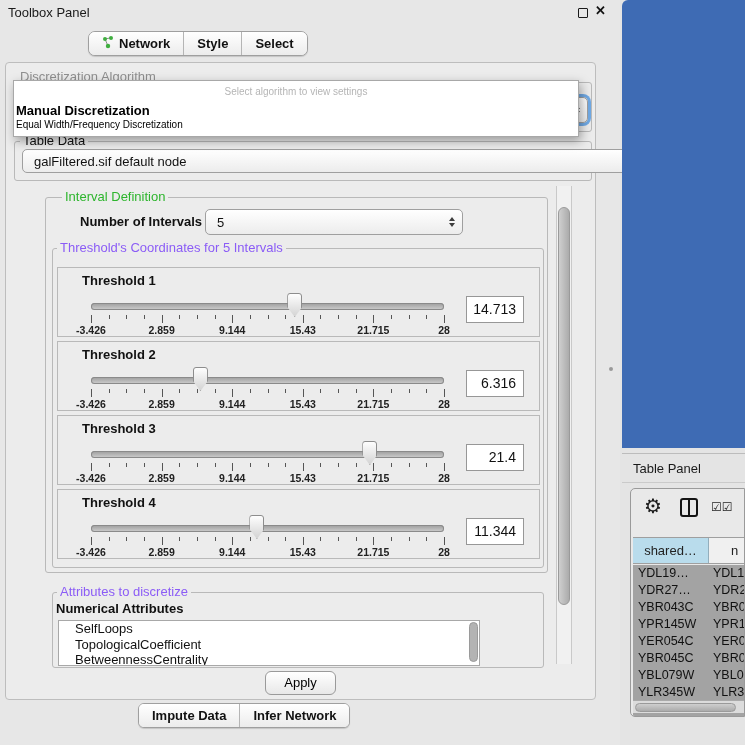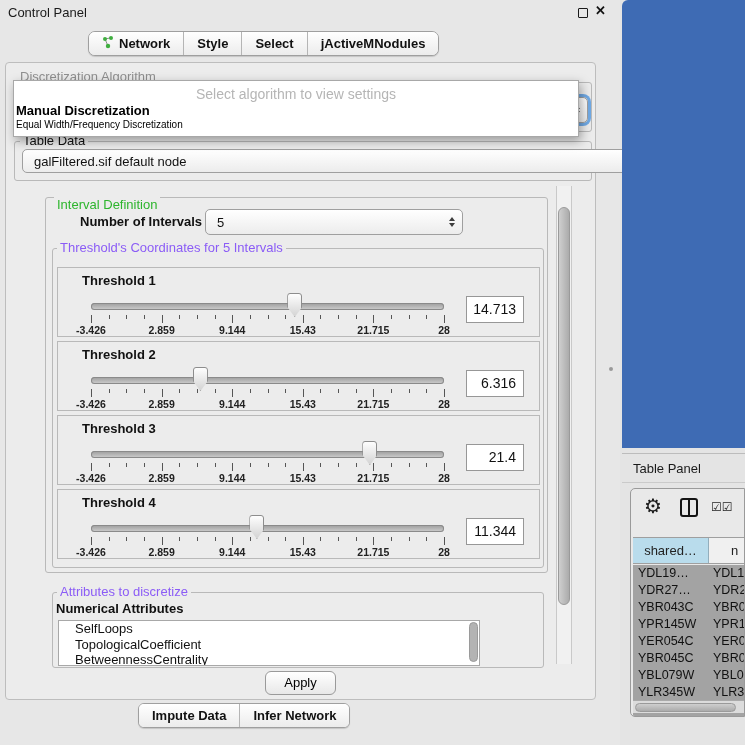--- a/index.html
+++ b/index.html
@@ -27,21 +27,21 @@
 
   .combo { position:absolute; background:linear-gradient(#ffffff,#ececec); border:1px solid #9f9f9f; border-radius:5px; font-size:13px; color:#111; }
   .combo .val { position:absolute; left:11px; top:50%; transform:translateY(-50%); white-space:nowrap; }
   .spin { position:absolute; right:7px; top:50%; transform:translateY(-50%); display:flex; flex-direction:column; gap:2px; }
   .spin i { width:0; height:0; border-left:3.5px solid transparent; border-right:3.5px solid transparent; }
   .spin .up { border-bottom:4.5px solid #3d3d3d; }
   .spin .dn { border-top:4.5px solid #3d3d3d; }
   .focus-ring { box-shadow:0 0 0 3px rgba(90,158,227,.85); }
 
   #popup { position:absolute; left:13px; top:80px; width:566px; height:57px; background:#ffffff; border:1px solid #a8a8a8; box-shadow:2px 4px 10px rgba(0,0,0,.35); z-index:60; }
-  #popup .hint { position:absolute; left:0; right:0; top:5px; text-align:center; color:#b5b5b5; font-size:14px; }
+  #popup .hint { position:absolute; left:0; right:0; top:5px; text-align:center; color:#b5b5b5; font-size:10px; }
   #popup .opt1 { position:absolute; left:2px; top:22px; font-weight:bold; font-size:13px; color:#000; }
   #popup .opt2 { position:absolute; left:2px; top:38px; font-size:10px; color:#000; }
   #algo-legend { position:absolute; left:20px; top:69px; font-size:13px; color:#8f8f8f; z-index:5; }
 
   .bold-label { position:absolute; font-weight:bold; font-size:13px; color:#111; }
 
   
   .thr-row { position:absolute; left:57px; width:483px; height:70px; border:1px solid #b9b9b9; background:#ececec; }
   .thr-label { position:absolute; left:24px; top:5px; font-weight:bold; font-size:13px; }
   .slider-wrap { position:absolute; left:33px; top:28px; width:353px; height:40px; }
@@ -87,21 +87,21 @@
   .tcell2 { flex:1; overflow:hidden; white-space:nowrap; }
   #hscroll { position:absolute; left:2px; top:211px; width:113px; height:13px; background:#dcdcdc; border-top:1px solid #aaa; }
   #hscroll-thumb { position:absolute; left:2px; top:1.5px; width:101px; height:9px; border-radius:5px; background:linear-gradient(#cfcfcf,#ababab); border:1px solid #9a9a9a; }
 </style>
 </head>
 <body>
 
 <div id="left-panel">
 
   <div id="cp-titlebar">
-    <span id="cp-title">Control Panel</span>
+    <span id="cp-title">Toolbox Panel</span>
     <span class="win-btn-square"></span>
     <span class="win-btn-close">✕</span>
   </div>
 
   <div class="seg-tabs" style="left:88px; top:31px;border-radius:7px;">
     <div class="seg">
       <span>
         <svg width="12" height="14" viewBox="0 0 12 14">
           <line x1="3" y1="4" x2="8" y2="3" stroke="#8a8a8a" stroke-width="1"></line>
           <line x1="3" y1="4" x2="6" y2="11" stroke="#8a8a8a" stroke-width="1"></line>
@@ -111,23 +111,20 @@
         </svg>
       </span>
       <span>Network</span>
     </div>
     <div class="seg">
         <span>Style</span>
       </div>
     <div class="seg">
         <span>Select</span>
       </div>
-    <div class="seg">
-        <span>jActiveMNodules</span>
-      </div>
   </div>
 
   <div id="content-panel"></div>
 
   <div class="group" style="left:14px; top:82px; width:578px; height:50px;"></div>
   <span id="algo-legend">Discretization Algorithm</span>
   <div class="combo focus-ring" style="left:22px; top:97px; width:566px; height:26px; z-index:6;">
     <span class="spin">
         <i class="up"></i>
         <i class="dn"></i>
@@ -148,21 +145,21 @@
     <span class="spin">
         <i class="up"></i>
         <i class="dn"></i>
       </span>
   </div>
 
   <div id="main-sb-track"></div>
   <div id="main-sb-thumb"></div>
 
   <div class="group" style="left:45px; top:197px; width:503px; height:376px;">
-    <span class="legend green" style="left:8px; top:-9px;margin-top:8px;">Interval Definition</span>
+    <span class="legend green" style="left:16px; top:-9px;">Interval Definition</span>
   </div>
   <span class="bold-label" style="left:80px; top:214px;">Number of Intervals</span>
   <div class="combo" style="left:205px; top:209px; width:258px; height:26px;">
     <span class="val">5</span>
     <span class="spin">
         <i class="up"></i>
         <i class="dn"></i>
       </span>
   </div>
 

